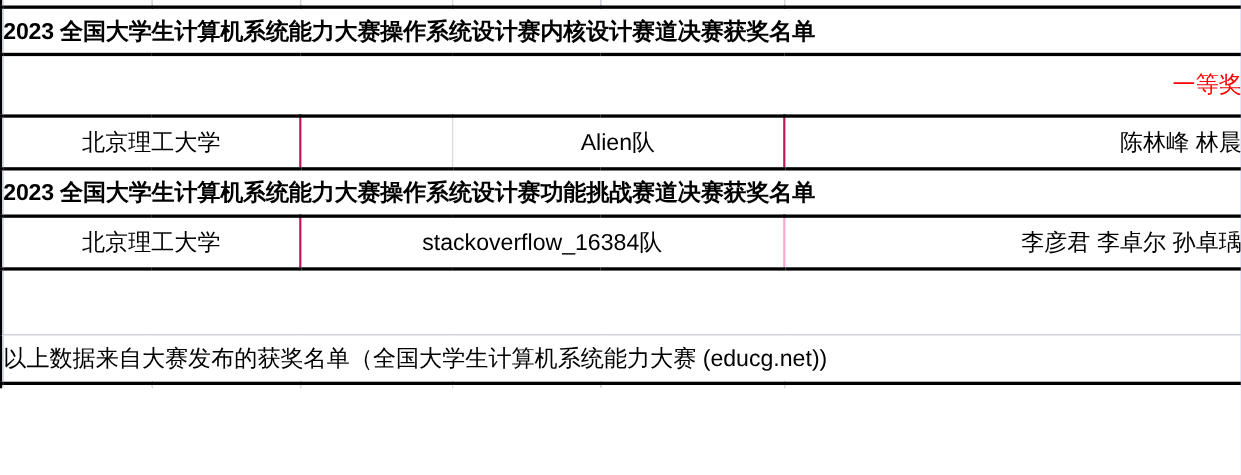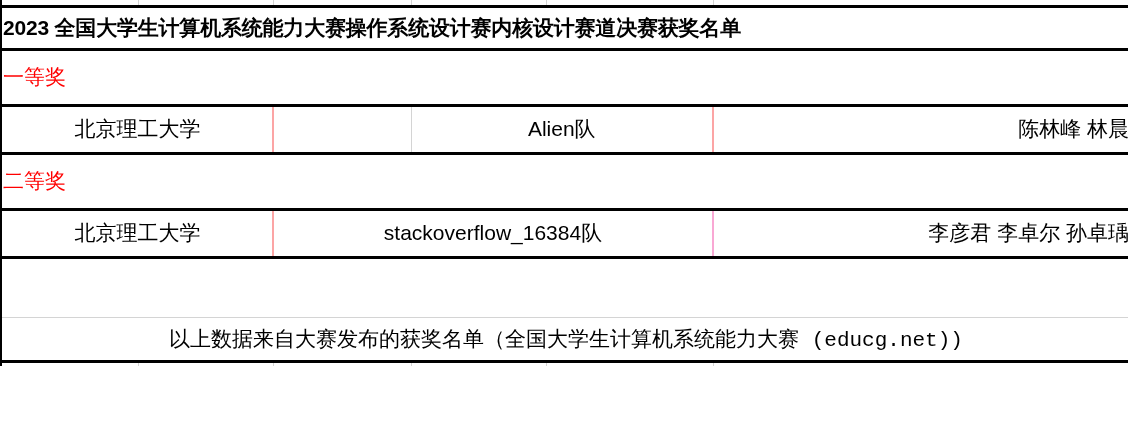--- a/index.html
+++ b/index.html
@@ -39,21 +39,21 @@
   }
 
   
   .gl-r { border-right: 1px solid #d4d4d4; }
   .gl-b { border-bottom: 1px solid #d4d4d4; }
 
   
   .hb-t { border-top: 3px solid #000000; }
   .hb-b { border-bottom: 3px solid #000000; }
   .hb-l { border-left: 2px solid #000000; }
-  .hb-r { border-right: 2px solid #fca5a5; }
+  .hb-r { border-right: 2px solid #be185d; }
 
   
   .r-top    { height: 6px;  }
   .r-title  { height: 43px; }
   .r-prize  { height: 56px; }
   .r-data   { height: 48px; }
   .r-blank  { height: 60px; }
   .r-foot   { height: 44px; }
   .r-tail   { height: 5px;  }
 
@@ -62,37 +62,36 @@
     font-weight: bold;
     font-size: 25px;
     letter-spacing: -0.2px;
     text-align: left;
     padding-left: 9px;
     color: #000000;
   }
   .prize-text {
     color: #ff0000;
     font-size: 22px;
-    text-align: left;
+    text-align: right;
   }
   .cell-center {
     text-align: center;
     font-size: 22px;
   }
   .cell-left {
     text-align: right;
     font-size: 22px;
     padding-left: 7px;
   }
   .foot-text {
     font-size: 21px;
-    text-align: center;
+    text-align: left;
     padding-left: 46px;
     color: #000000;
-    font-family: Liberation Mono, monospace;
   }
 </style>
 </head>
 <body>
 
 <div class="sheet">
 
   <table class="grid">
     <colgroup>
       <col style="width:2px">
@@ -126,25 +125,25 @@
     </tr>
 
     <tr class="r-data">
       <td class="hb-l hb-b"></td>
       <td class="cell-center hb-b hb-r" colspan="2">北京理工大学</td>
       <td class="cell-center hb-b gl-r"></td>
       <td class="cell-center hb-b hb-r" colspan="2">Alien队</td>
       <td class="cell-left hb-b">陈林峰 林晨</td>
     </tr>
 
+    <tr class="r-title">
+      <td class="hb-l hb-b"></td>
+      <td class="title-text hb-b" colspan="6">2023 全国大学生计算机系统能力大赛操作系统设计赛功能挑战赛道决赛获奖名单</td>
+    </tr>
 
-    <tr class="r-prize">
-      <td class="hb-l hb-b"></td>
-      <td class="prize-text hb-b" colspan="6" style="color: rgb(255, 0, 0);">二等奖</td>
-    </tr>
 
     <tr class="r-data">
       <td class="hb-l hb-b"></td>
       <td class="cell-center hb-b hb-r" colspan="2">北京理工大学</td>
       <td class="cell-center hb-b" colspan="3" style="border-right:2px solid #f9a8d4;">stackoverflow_16384队</td>
       <td class="cell-left hb-b">李彦君 李卓尔 孙卓瑀</td>
     </tr>
 
     <tr class="r-blank">
       <td class="hb-l gl-b"></td>

